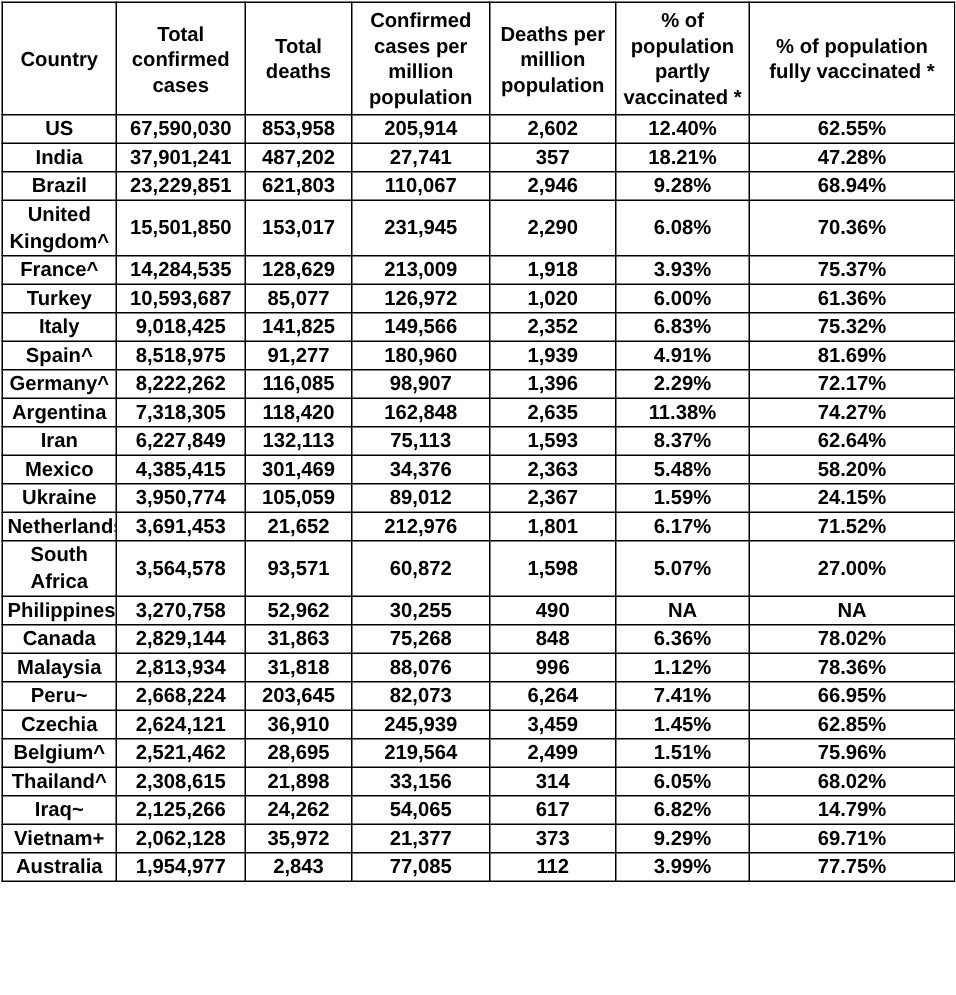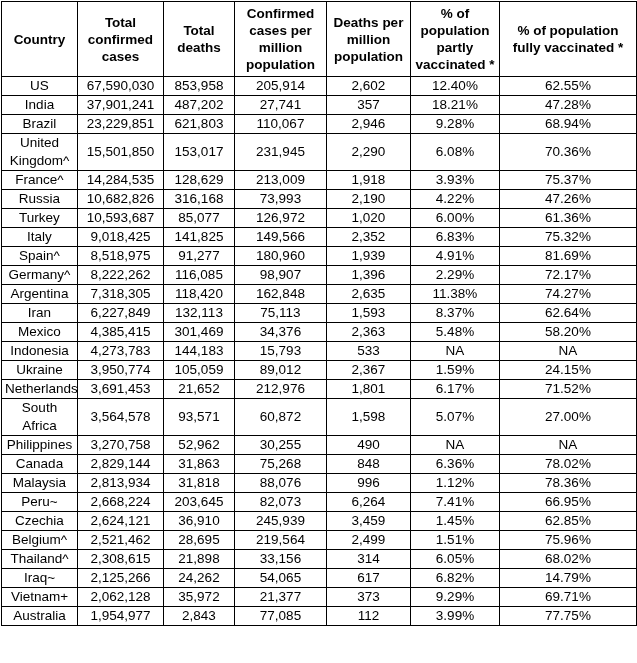--- a/index.html
+++ b/index.html
@@ -33,20 +33,21 @@
     overflow: hidden;
   }
   table.data-table thead th {
     font-weight: bold;
     height: 70px;
     line-height: 17px;
     padding: 2px 3px;
   }
   table.data-table tbody tr {
     height: 19px;
+    font-weight: bold;
   }
   
   col.c0 { width: 76px; }
   col.c1 { width: 86px; }
   col.c2 { width: 71px; }
   col.c3 { width: 92px; }
   col.c4 { width: 84px; }
   col.c5 { width: 89px; }
   col.c6 { width: 137px; }
 </style>
@@ -115,29 +116,20 @@
         <tr>
           <td>France^</td>
           <td>14,284,535</td>
           <td>128,629</td>
           <td>213,009</td>
           <td>1,918</td>
           <td>3.93%</td>
           <td>75.37%</td>
         </tr>
         <tr>
-          <td>Russia</td>
-          <td>10,682,826</td>
-          <td>316,168</td>
-          <td>73,993</td>
-          <td>2,190</td>
-          <td>4.22%</td>
-          <td>47.26%</td>
-        </tr>
-        <tr>
           <td>Turkey</td>
           <td>10,593,687</td>
           <td>85,077</td>
           <td>126,972</td>
           <td>1,020</td>
           <td>6.00%</td>
           <td>61.36%</td>
         </tr>
         <tr>
           <td>Italy</td>
@@ -187,29 +179,20 @@
         <tr>
           <td>Mexico</td>
           <td>4,385,415</td>
           <td>301,469</td>
           <td>34,376</td>
           <td>2,363</td>
           <td>5.48%</td>
           <td>58.20%</td>
         </tr>
         <tr>
-          <td>Indonesia</td>
-          <td>4,273,783</td>
-          <td>144,183</td>
-          <td>15,793</td>
-          <td>533</td>
-          <td>NA</td>
-          <td>NA</td>
-        </tr>
-        <tr>
           <td>Ukraine</td>
           <td>3,950,774</td>
           <td>105,059</td>
           <td>89,012</td>
           <td>2,367</td>
           <td>1.59%</td>
           <td>24.15%</td>
         </tr>
         <tr>
           <td>Netherlands*</td>

